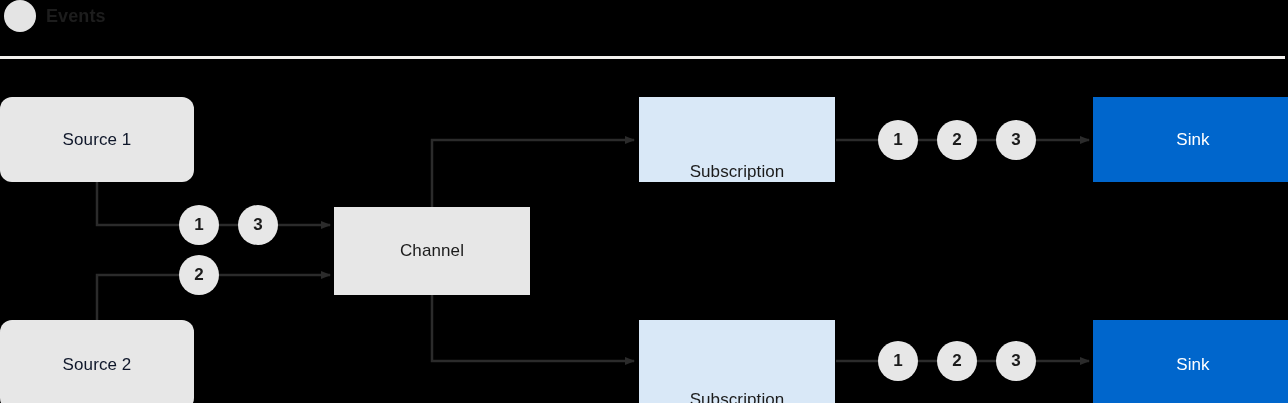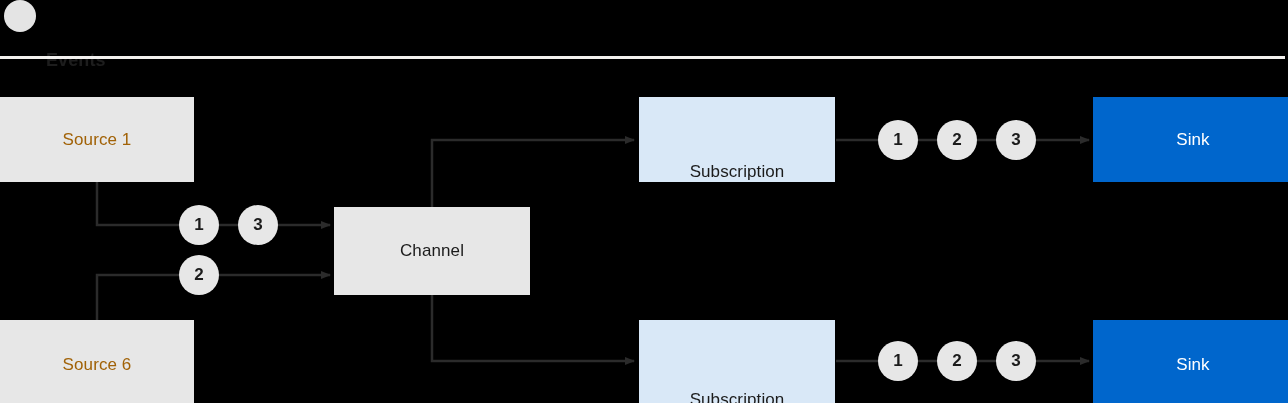--- a/index.html
+++ b/index.html
@@ -28,21 +28,20 @@
   }
   #legend-label {
     position: absolute;
     left: 46px;
     top: 4px;
     font-size: 18px;
     font-weight: 700;
     color: #1d1d1d;
     letter-spacing: .1px;
     line-height: 24px;
-    margin-top: 44px;
   }
 
   
   #divider {
     position: absolute;
     left: 0px;
     top: 56px;
     width: 1285px;
     height: 3px;
     background: #f2f0ee;
@@ -52,21 +51,21 @@
   .node {
     position: absolute;
     display: flex;
     align-items: center;
     justify-content: center;
     font-size: 17px;
     font-weight: 400;
     letter-spacing: .1px;
     box-sizing: border-box;
   }
-  .node-source  { background: #e7e7e7; color: #a16207; }
+  .node-source  { background: #e7e7e7; color: #0f172a; border-radius: 12px; }
   .node-channel { background: #e7e7e7; color: #1b1b1b; }
   .node-sub     { background: #d9e8f7; color: #1b1b1b; align-items: flex-end; }
   .node-sink    { background: #0066cc; color: #ffffff; }
 
   #source1 { left: 0px;    top: 97px;  width: 194px; height: 85px; }
   #source2 { left: 0px;    top: 320px; width: 194px; height: 90px; }
   #channel { left: 334px;  top: 207px; width: 196px; height: 88px; }
   #sub1    { left: 639px;  top: 97px;  width: 196px; height: 85px; }
   #sub2    { left: 639px;  top: 320px; width: 196px; height: 90px; }
   #sink1   { left: 1093px; top: 97px;  width: 200px; height: 85px; }
@@ -128,21 +127,21 @@
 
       <path d="M836,361 L1089,361" marker-end="url(#arrow)"></path>
     </g>
   </svg>
 
   <div class="node node-source" id="source1">
     <span>Source 1</span>
   </div>
 
   <div class="node node-source" id="source2">
-    <span>Source 6</span>
+    <span>Source 2</span>
   </div>
 
   <div class="node node-channel" id="channel">
     <span>Channel</span>
   </div>
 
   <div class="node node-sub" id="sub1">
     <span>Subscription</span>
   </div>
 

